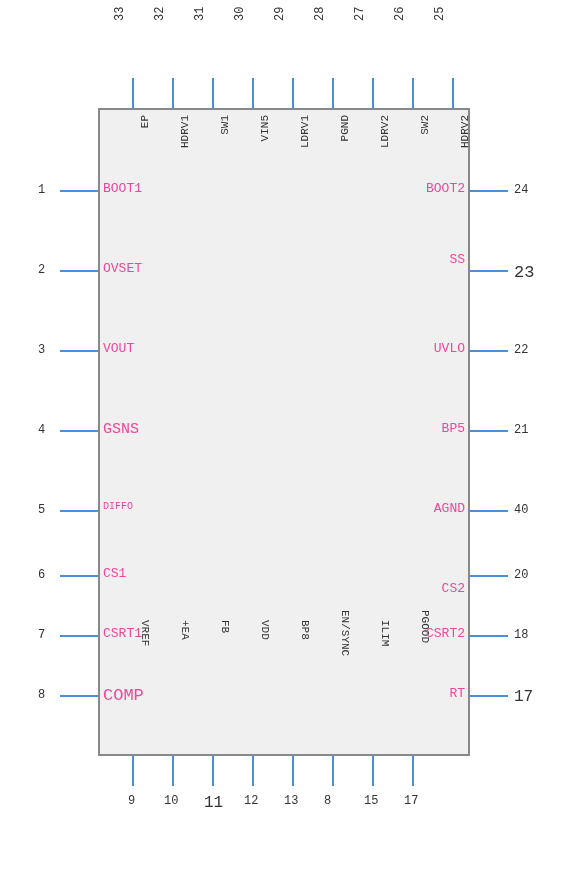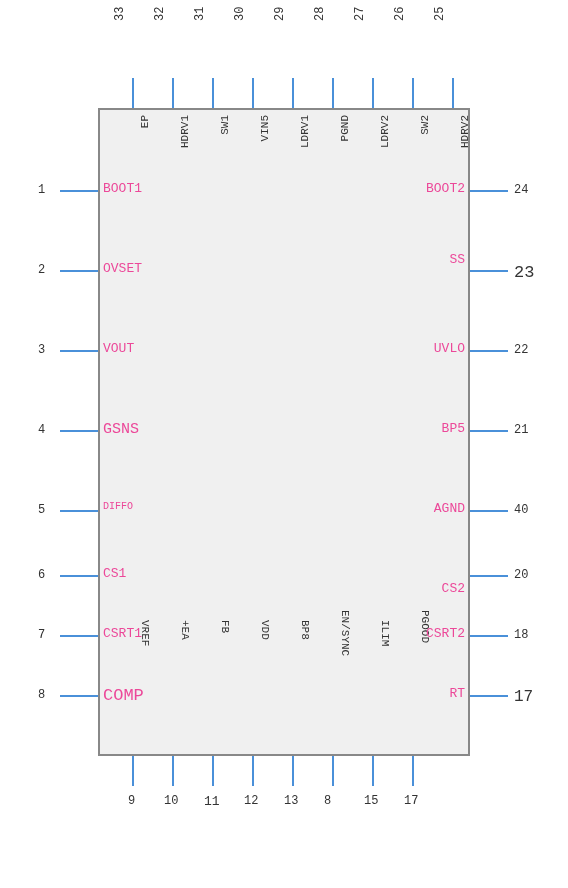--- a/index.html
+++ b/index.html
@@ -120,21 +120,21 @@
 
   <div class="pin-v" style="left:132px; top:756px; height:30px;"></div>
   <div class="pin-num" style="left:128px; top:794px; font-size:12px;">9</div>
   <div class="pin-lbl-rotated-down" style="left:139px; top:620px; transform-origin:center center;">VREF</div>
 
   <div class="pin-v" style="left:172px; top:756px; height:30px;"></div>
   <div class="pin-num" style="left:164px; top:794px; font-size:12px;">10</div>
   <div class="pin-lbl-rotated-down" style="left:179px; top:620px;">+EA</div>
 
   <div class="pin-v" style="left:212px; top:756px; height:30px;"></div>
-  <div class="pin-num" style="left:204px; top:794px; font-size:13px;">11</div>
+  <div class="pin-num" style="left:204px; top:794px; font-size:16px;">11</div>
   <div class="pin-lbl-rotated-down" style="left:219px; top:620px;">FB</div>
 
   <div class="pin-v" style="left:252px; top:756px; height:30px;"></div>
   <div class="pin-num" style="left:244px; top:794px; font-size:12px;">12</div>
   <div class="pin-lbl-rotated-down" style="left:259px; top:620px;">VDD</div>
 
   <div class="pin-v" style="left:292px; top:756px; height:30px;"></div>
   <div class="pin-num" style="left:284px; top:794px; font-size:12px;">13</div>
   <div class="pin-lbl-rotated-down" style="left:299px; top:620px;">BP8</div>
 

